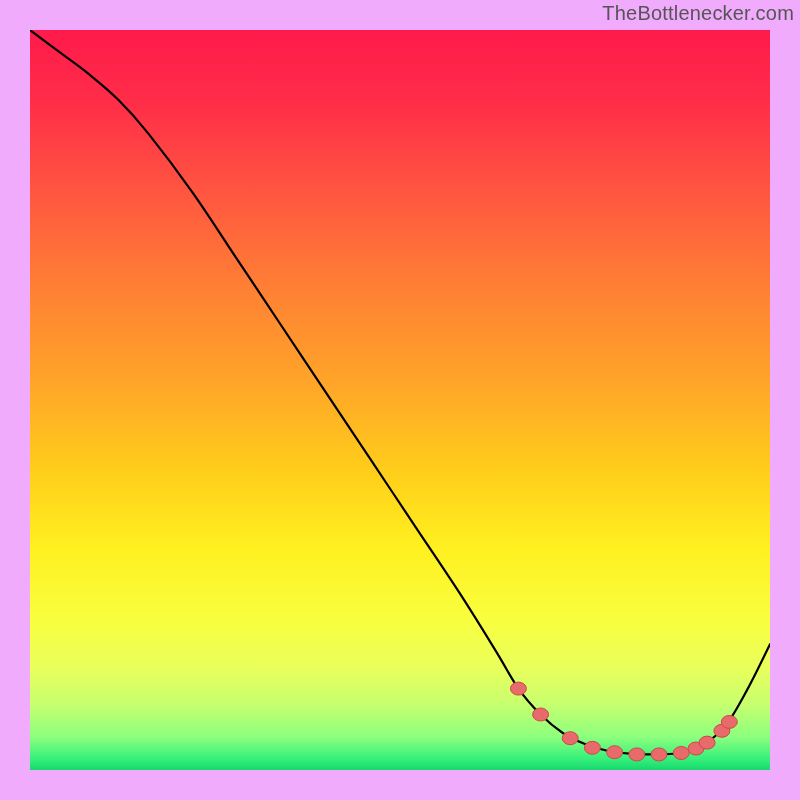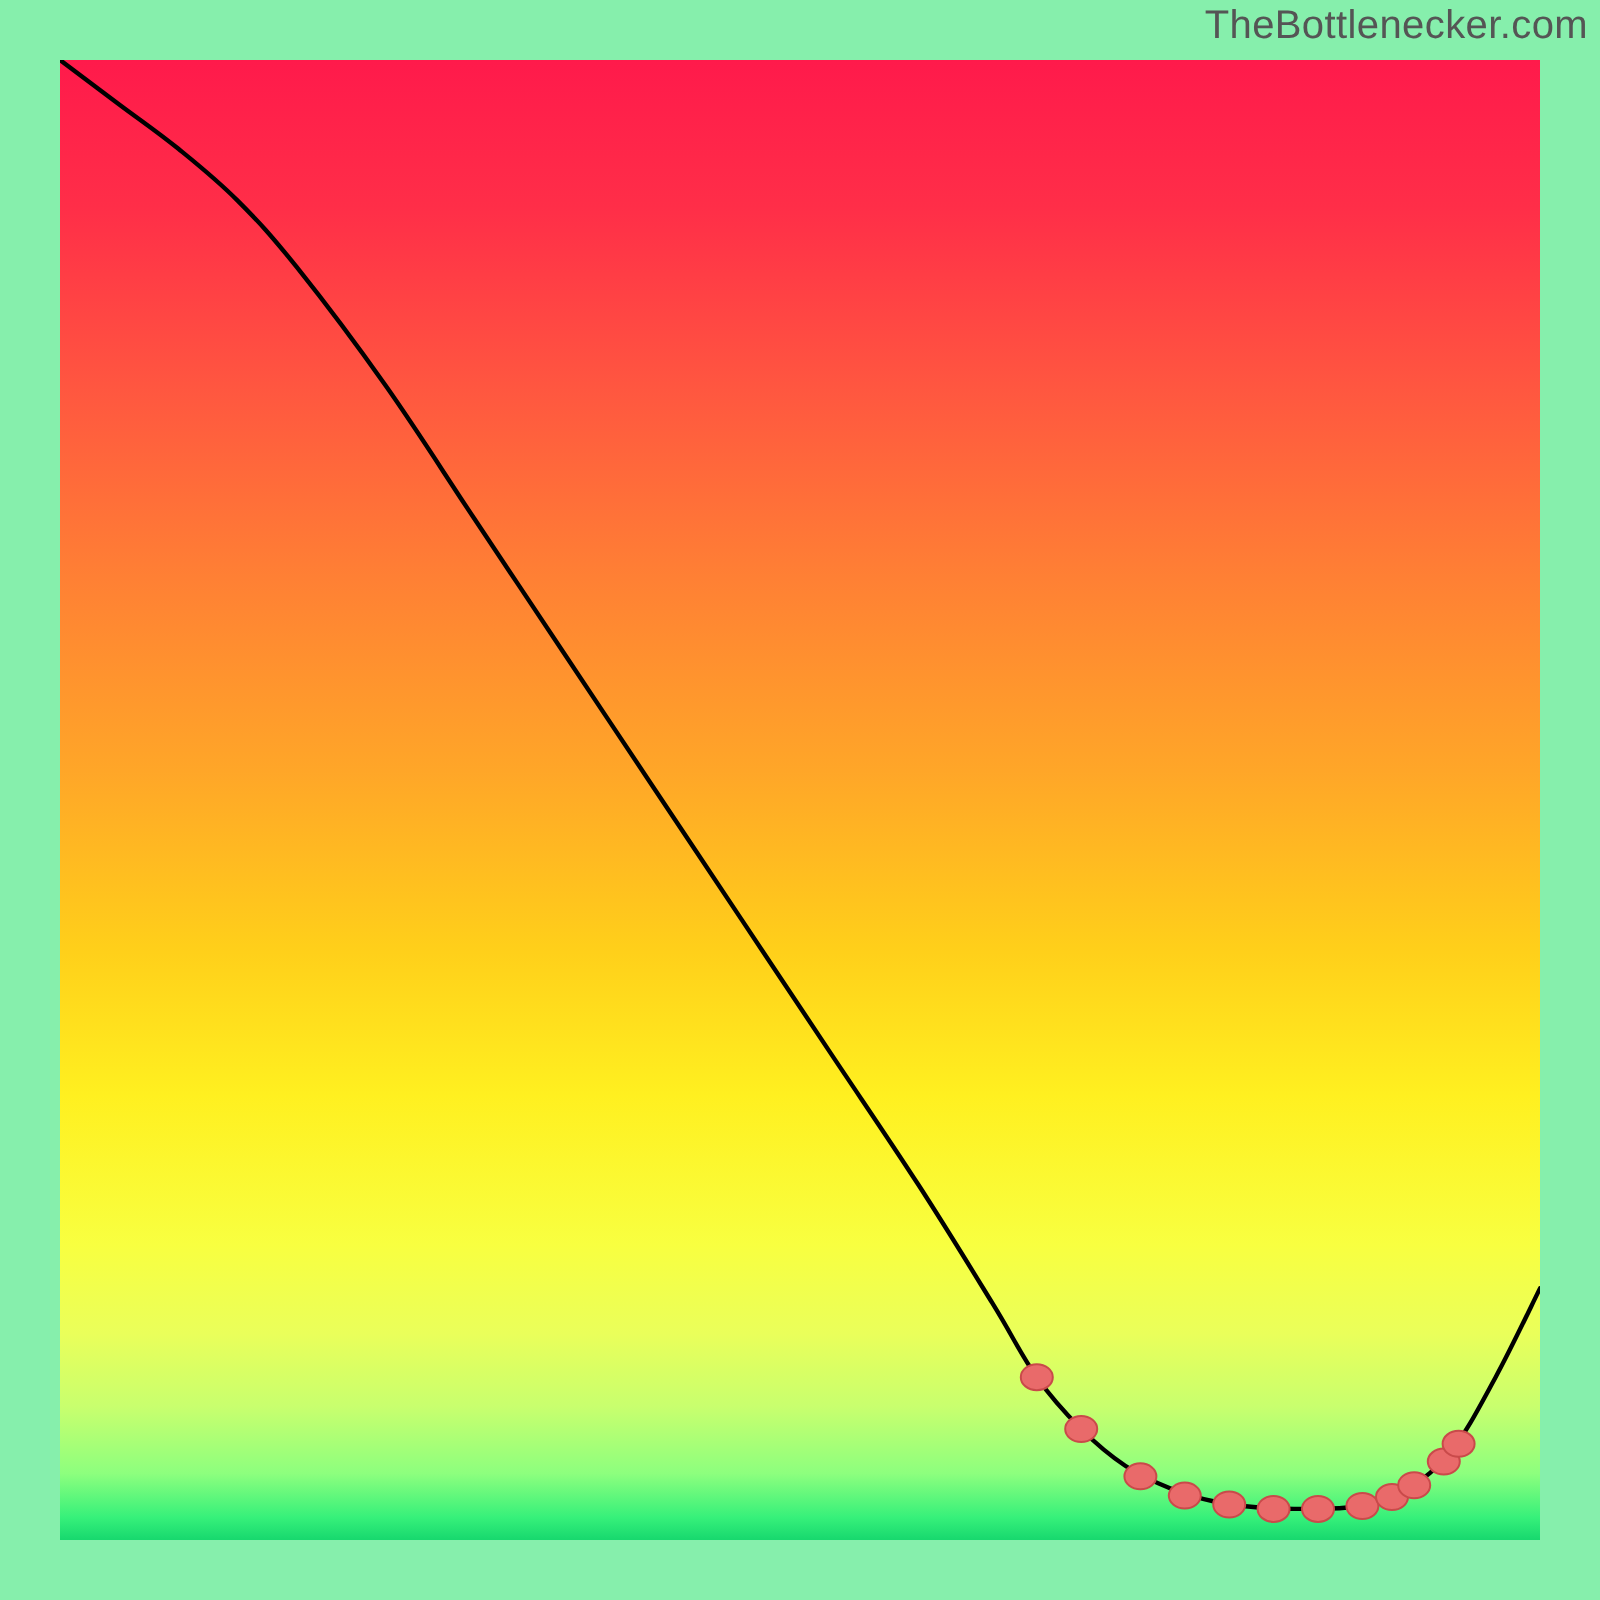--- a/index.html
+++ b/index.html
@@ -8,21 +8,21 @@
     width: 800px;
     height: 800px;
     background: #000;
     font-family: Arial, Helvetica, sans-serif;
     overflow: hidden;
   }
   .frame {
     position: relative;
     width: 800px;
     height: 800px;
-    background: #86efac;
+    background: #f0abfc;
   }
   .plot-area {
     position: absolute;
     left: 30px;
     top: 30px;
     width: 740px;
     height: 740px;
     overflow: hidden;
   }
   .gradient-bg {

